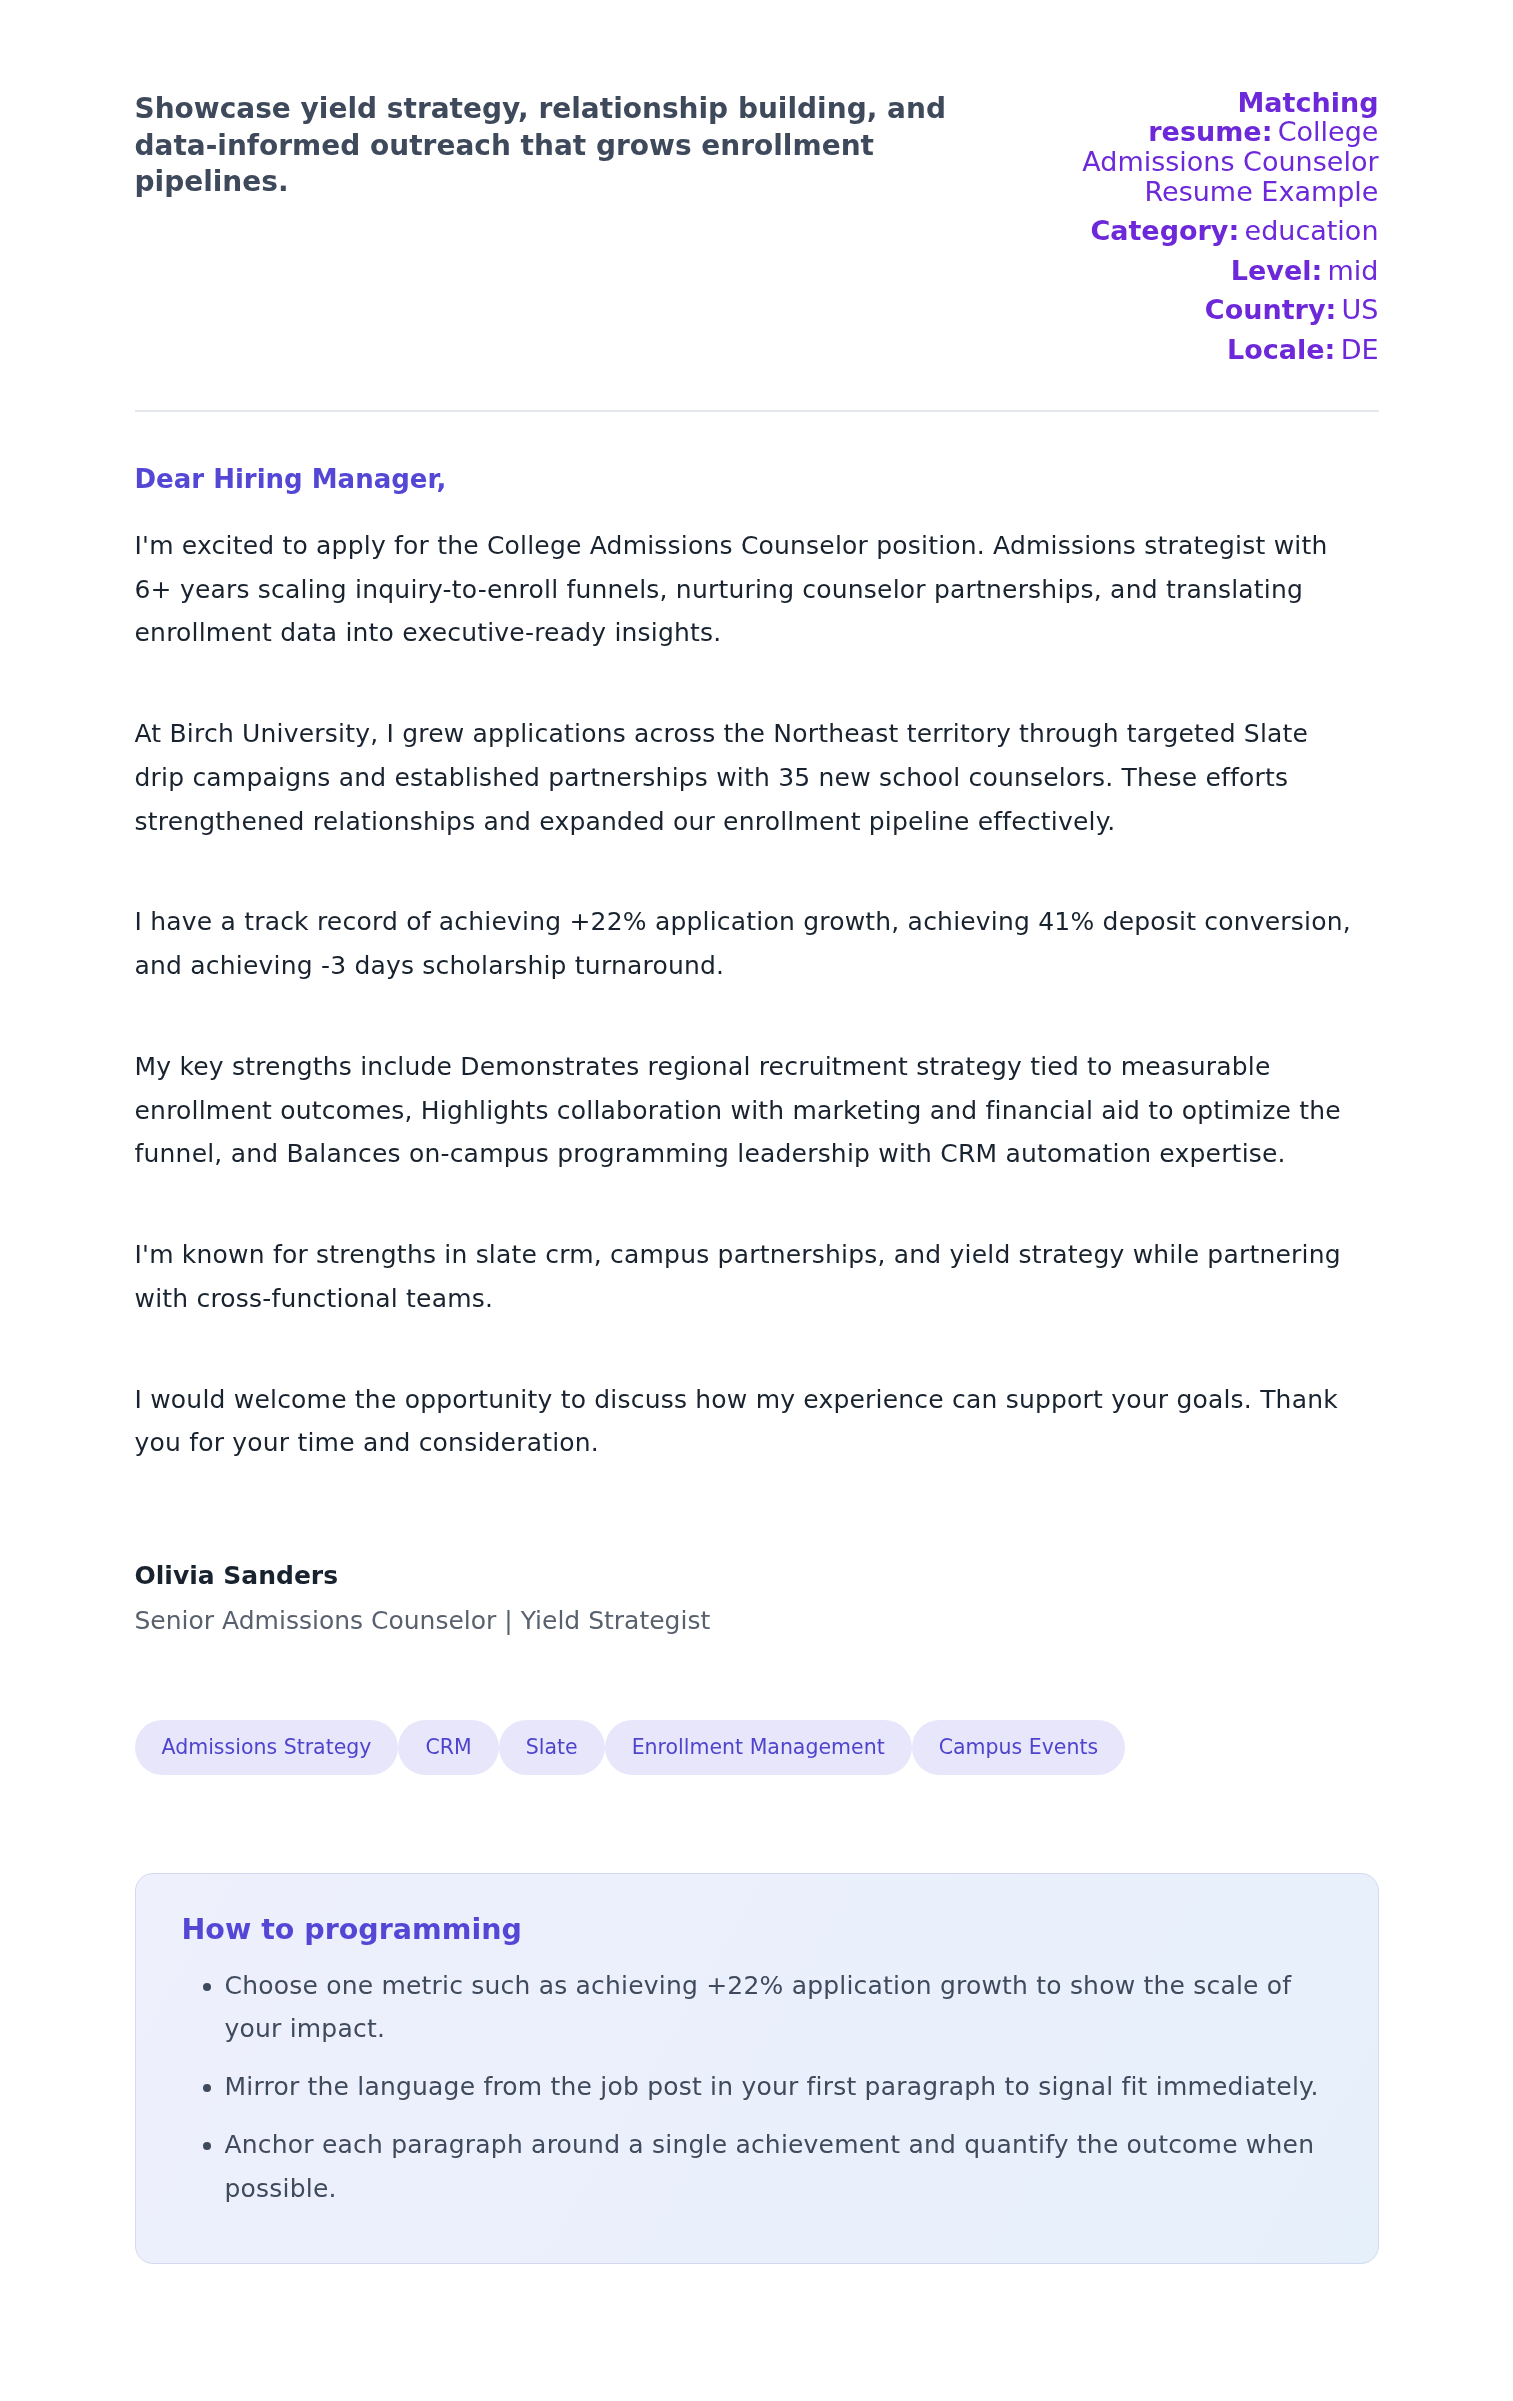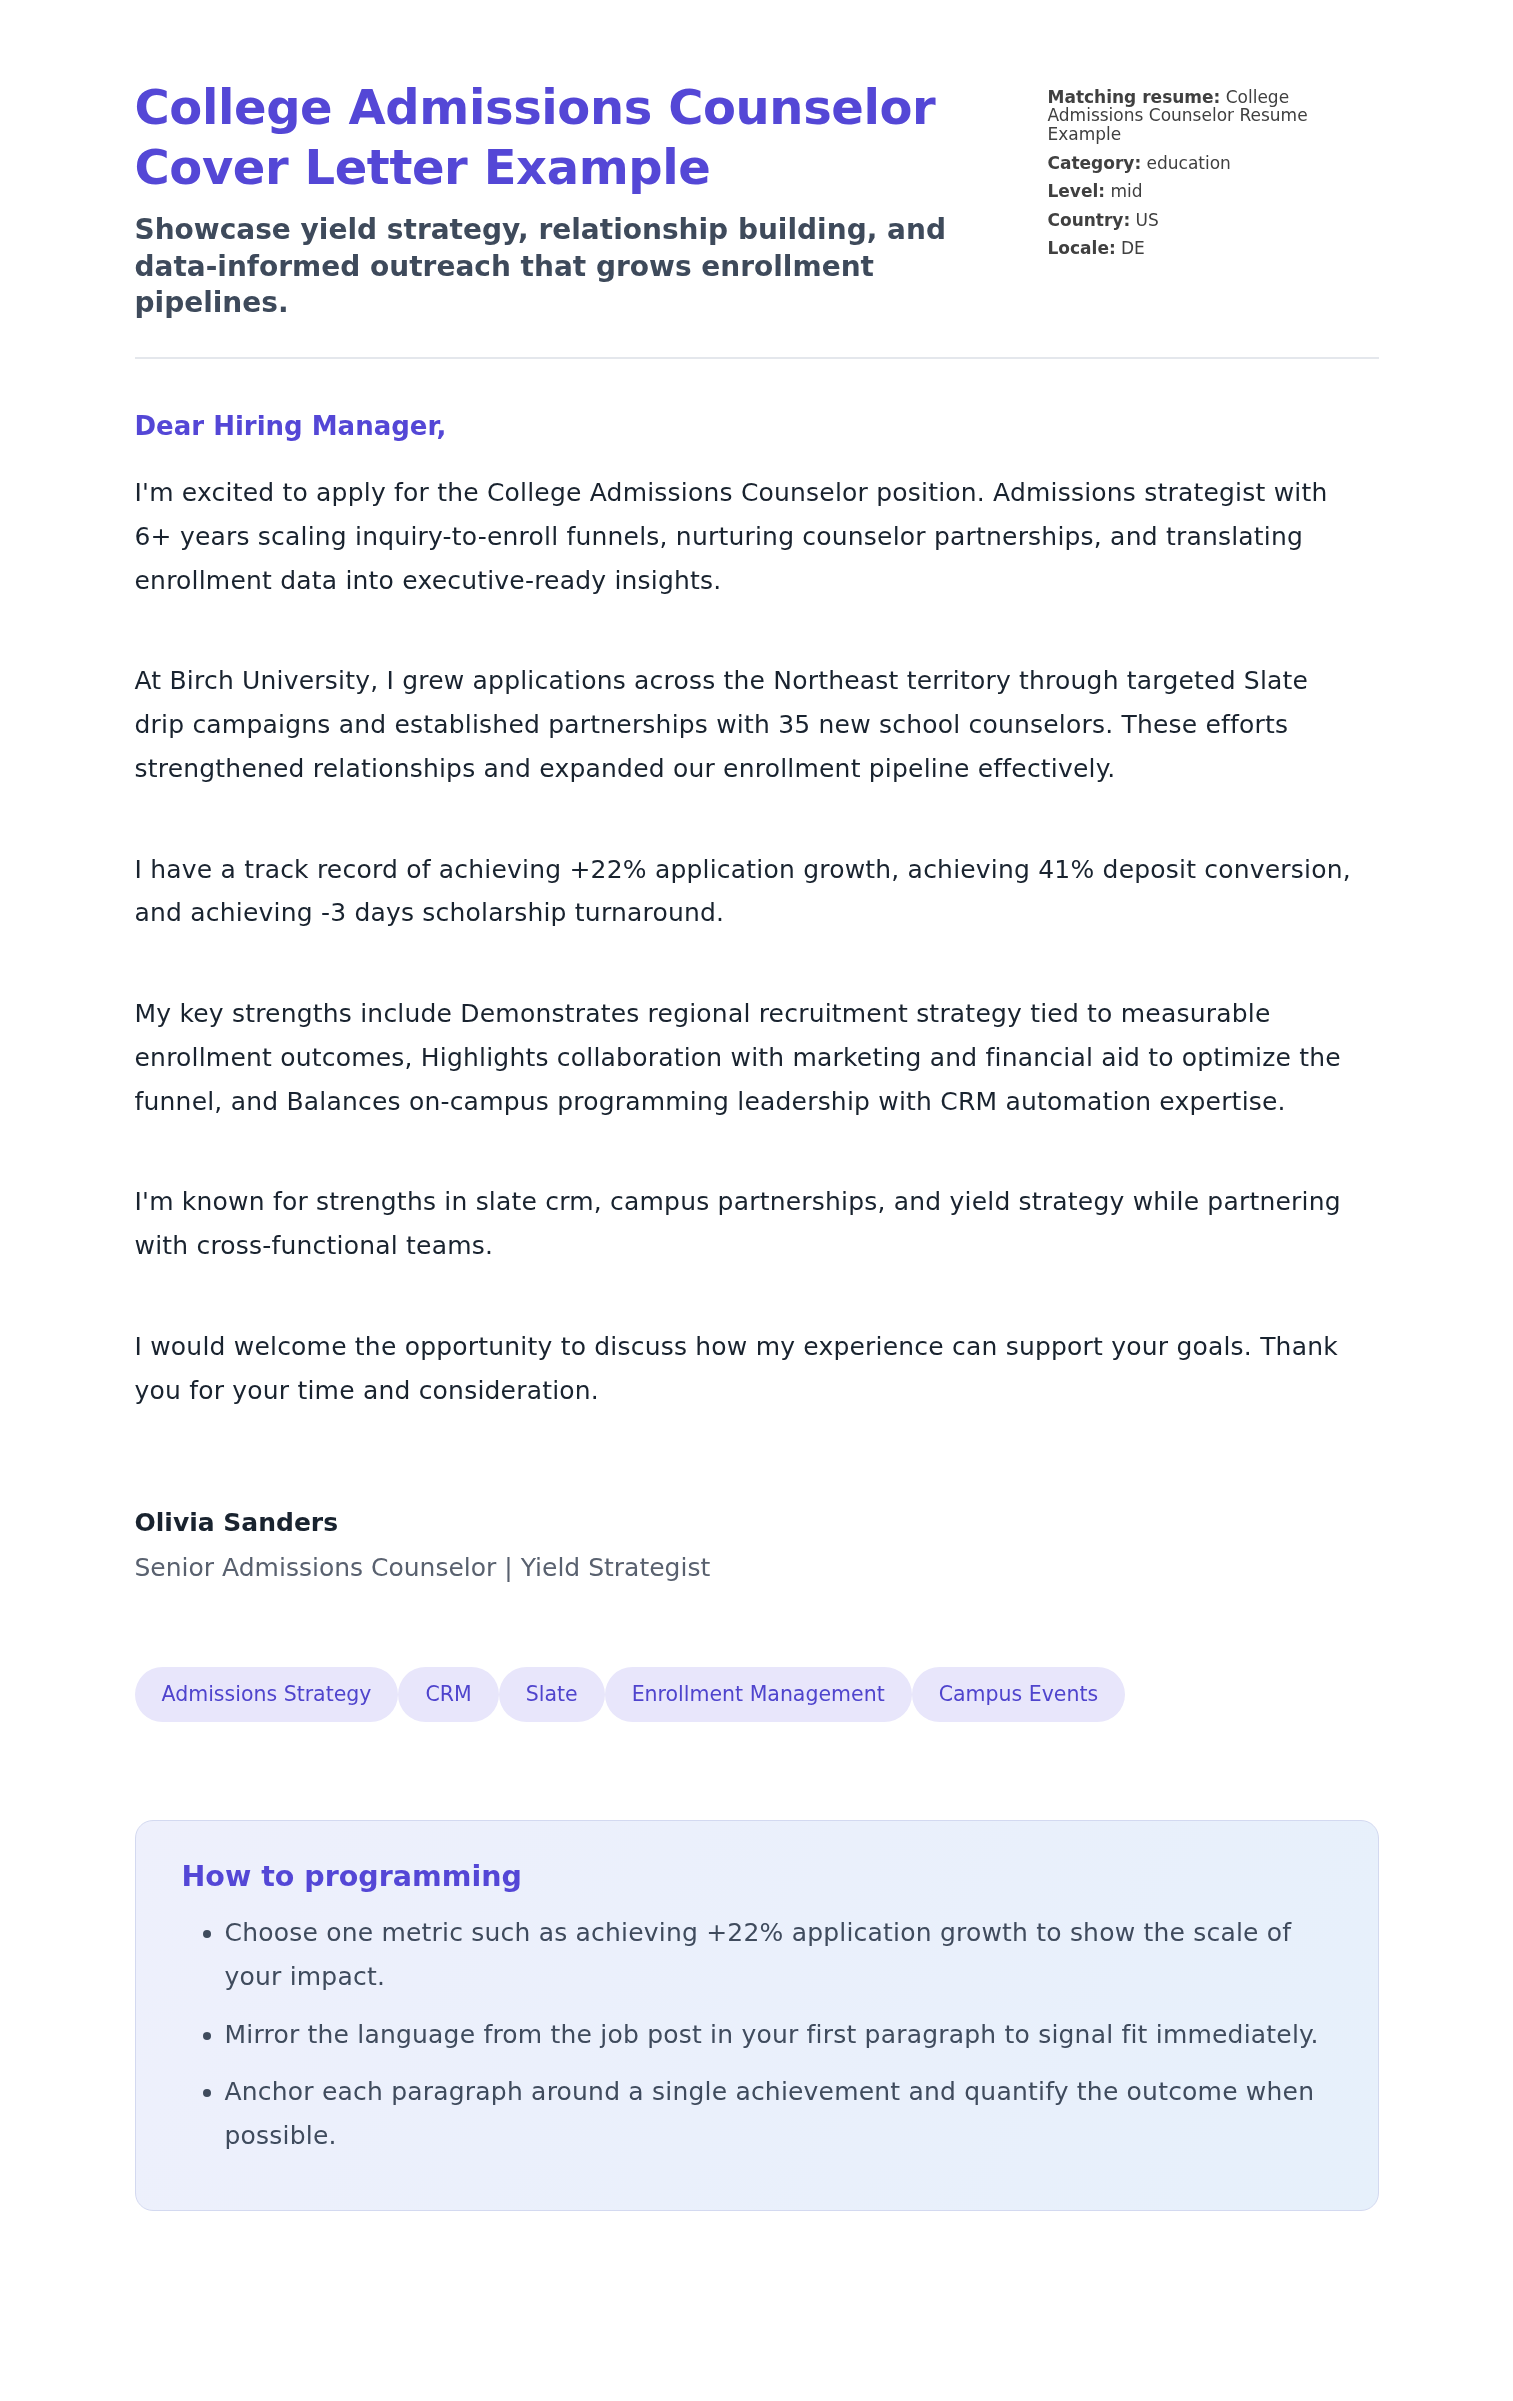--- a/index.html
+++ b/index.html
@@ -41,24 +41,24 @@
     max-width: 828px;
     font-size: 28px;
     line-height: 1.3;
     font-weight: bold;
     color: #3e4a5b;
   }
   .meta {
     flex: 0 0 331px;
     width: 331px;
     padding-top: 10.7px;
-    text-align: left;
-    font-size: 17px;
+    text-align: right;
+    font-size: 27px;
     line-height: 1.1;
-    color: #404040;
+    color: #6d28d9;
   }
   .meta-row { margin-bottom: 9.8px; }
   .meta-label { font-weight: bold; margin-right: 5.3px; }
 
   
   .divider {
     border: none;
     height: 1.8px;
     background: #e4e7ec;
     margin: 36px 0 0;
@@ -137,21 +137,20 @@
     color: #3f4b5d;
   }
 </style>
 </head>
 <body>
 
 <div class="page">
 
   <header class="header">
     <div class="header-left">
-      <h1 class="title">College Admissions Counselor Cover Letter Example</h1>
       <p class="subtitle">Showcase yield strategy, relationship building, and data-informed outreach that grows enrollment pipelines.</p>
     </div>
     <aside class="meta">
       <div class="meta-row"><span class="meta-label">Matching resume:</span><span class="meta-value">College Admissions Counselor Resume Example</span></div>
       <div class="meta-row"><span class="meta-label">Category:</span><span class="meta-value">education</span></div>
       <div class="meta-row"><span class="meta-label">Level:</span><span class="meta-value">mid</span></div>
       <div class="meta-row"><span class="meta-label">Country:</span><span class="meta-value">US</span></div>
       <div class="meta-row"><span class="meta-label">Locale:</span><span class="meta-value">DE</span></div>
     </aside>
   </header>

